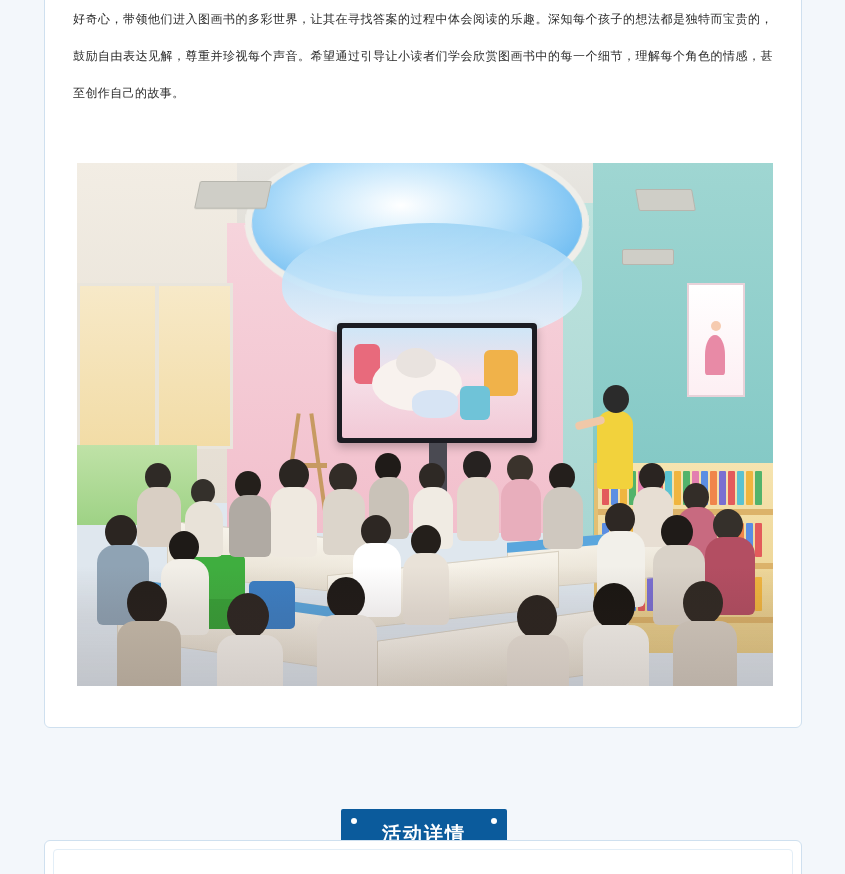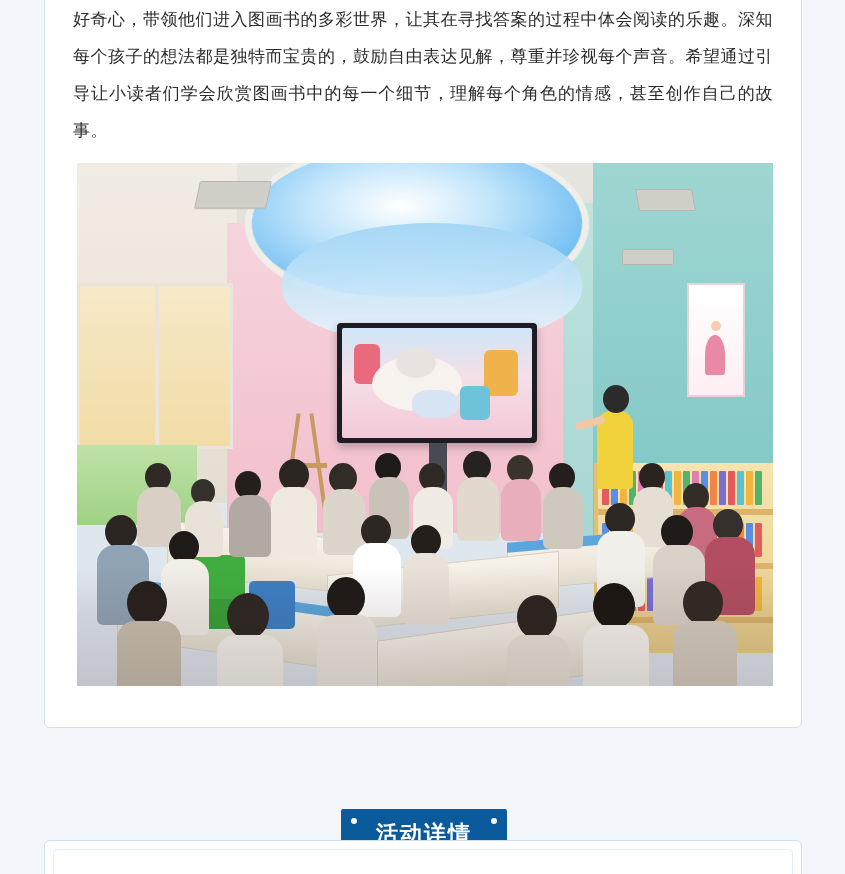--- a/index.html
+++ b/index.html
@@ -26,21 +26,21 @@
     background: #ffffff;
     border: 1px solid #cfe0ef;
     border-radius: 6px;
     box-sizing: border-box;
   }
   .article-body {
     position: absolute;
     left: 28px;
     top: 40px;
     width: 700px;
-    font-size: 17px;
+    font-size: 12px;
     line-height: 37px;
     color: #2b2b2b;
     letter-spacing: 0.4px;
     text-align: justify;
   }
 
   
   .photo-wrap {
     position: absolute;
     left: 32px;
@@ -175,21 +175,21 @@
 
   
   .section-tab {
     position: absolute;
     left: 341px;
     top: 809px;
     width: 166px;
     height: 50px;
     background: #0b5b9c;
     color: #ffffff;
-    font-size: 22px;
+    font-size: 19px;
     font-weight: bold;
     letter-spacing: 2px;
     display: flex;
     align-items: center;
     justify-content: center;
     border-radius: 2px;
   }
   .dot { position:absolute; width:6px; height:6px; border-radius:50%; background:#ffffff; }
   .d1 { left:10px;  top:9px; }
   .d2 { right:10px; top:9px; }

